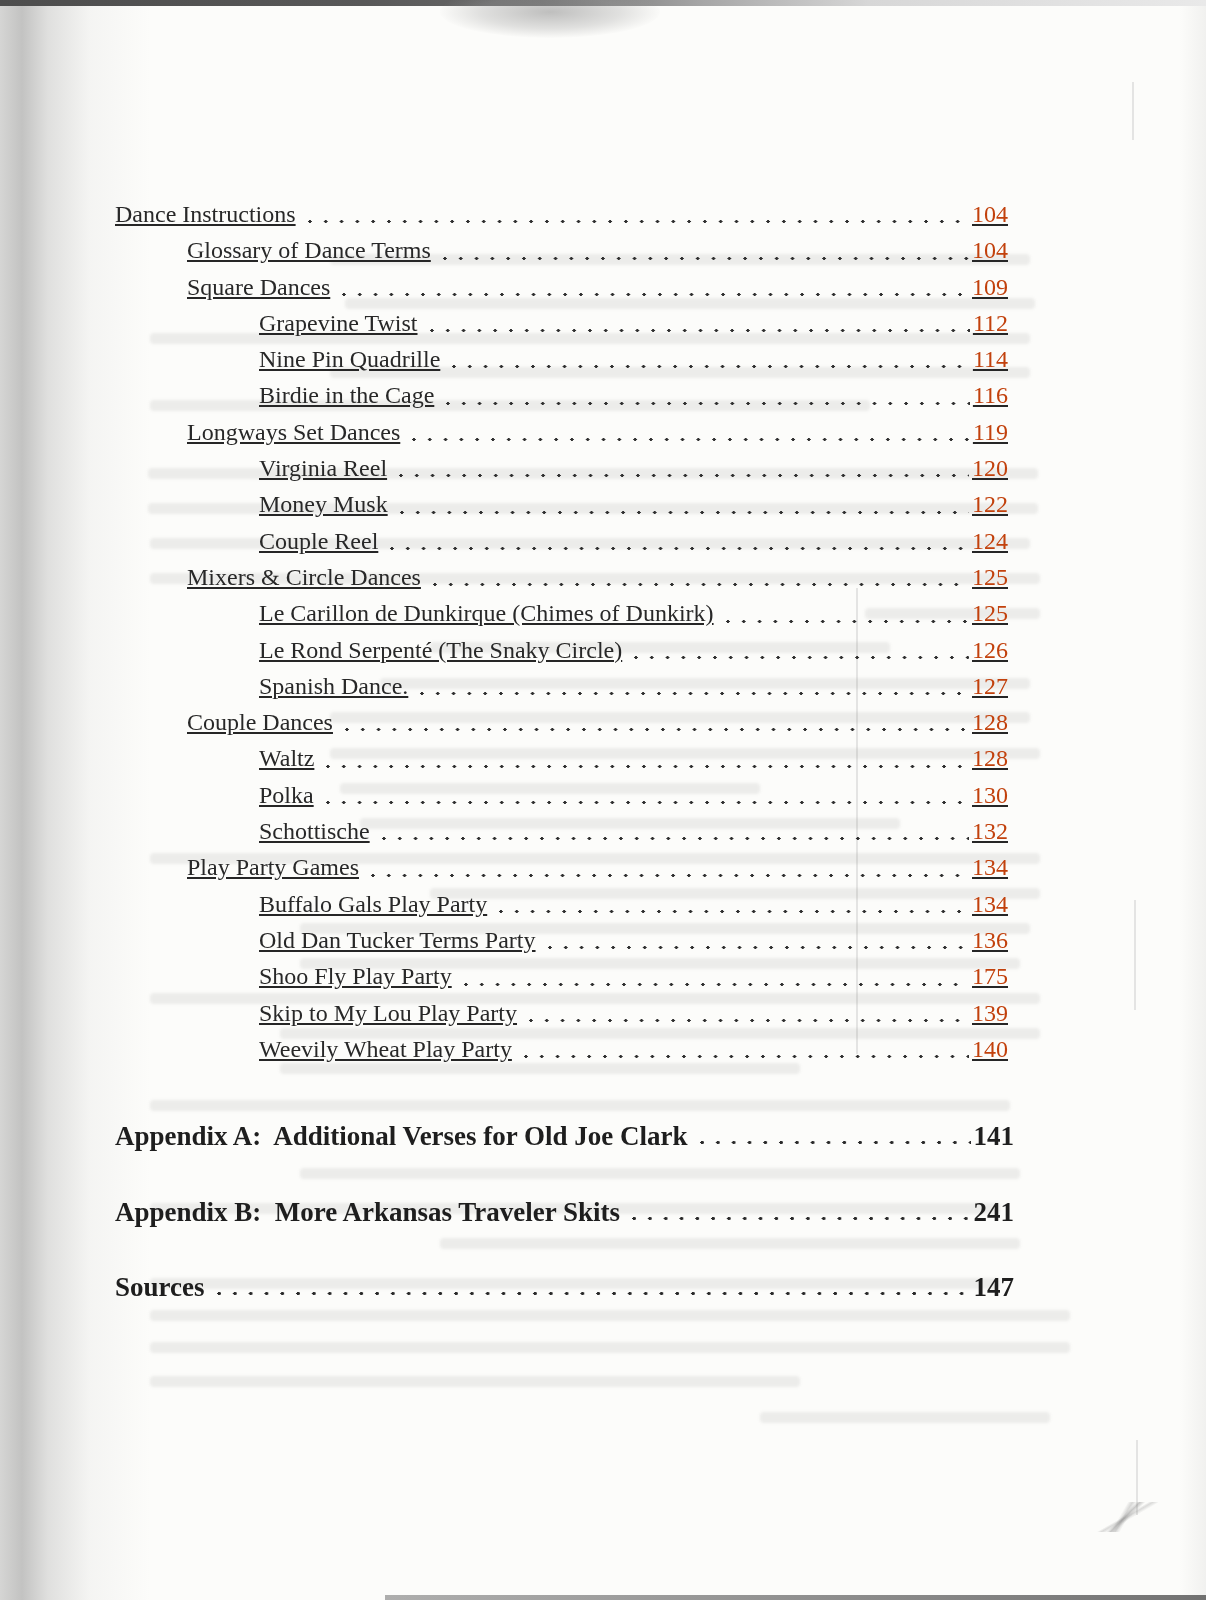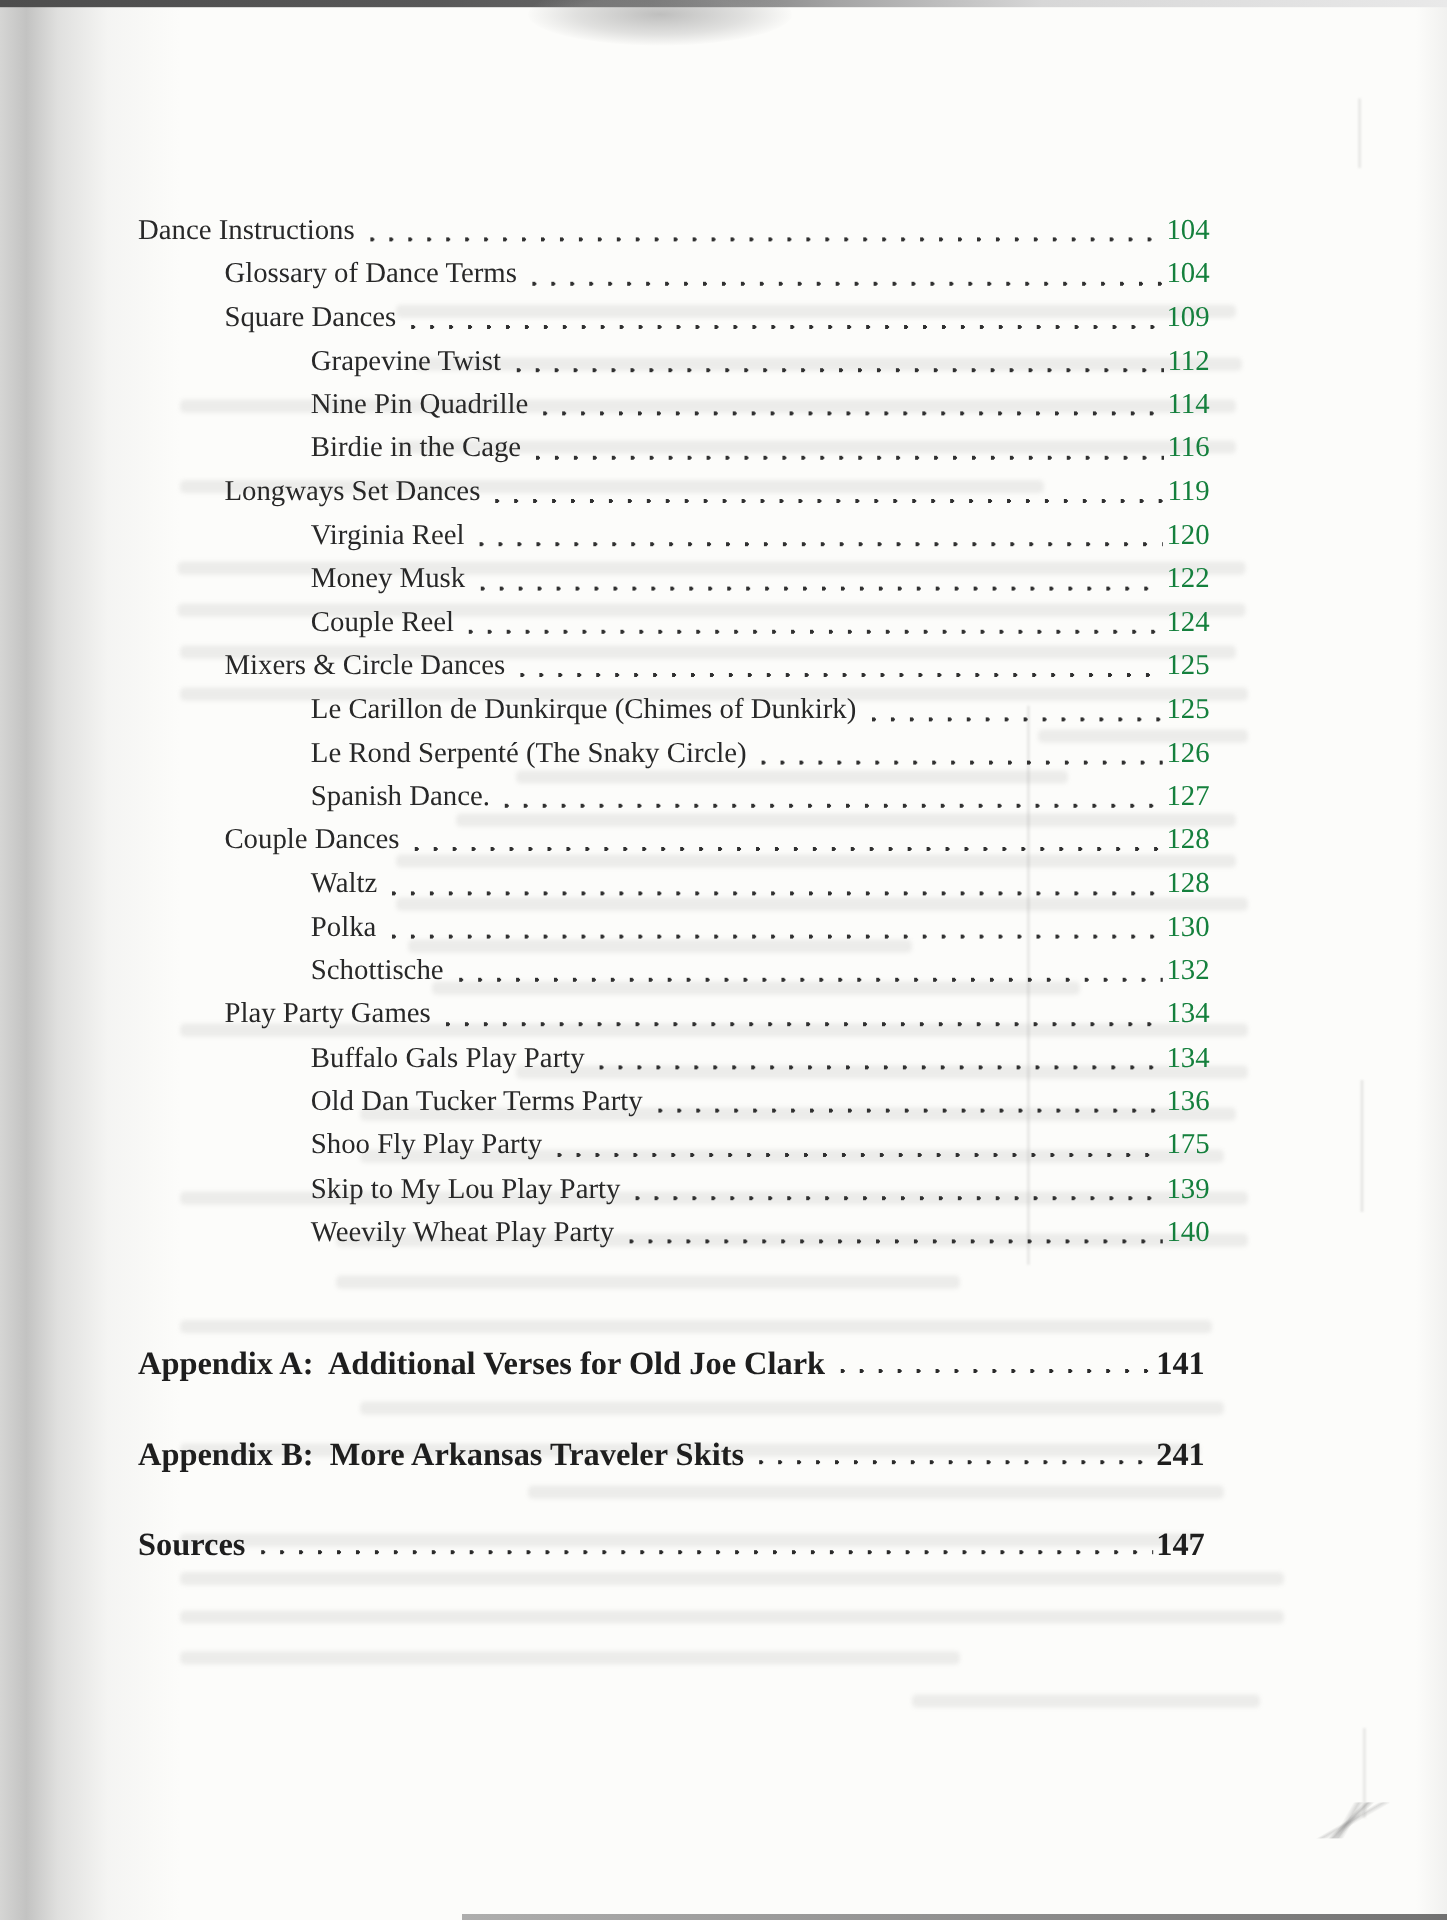--- a/index.html
+++ b/index.html
@@ -43,38 +43,39 @@
   .bleed-layer{position:absolute;inset:0;pointer-events:none;}
   .bleed-bar{
     position:absolute;height:11px;border-radius:4px;
     background:rgba(105,105,105,.105);filter:blur(1.6px);
   }
   .bleed-vline{
     position:absolute;width:2px;background:rgba(110,110,110,.17);filter:blur(.7px);
   }
   
   .toc{
-    position:absolute;left:115px;top:174px;right:198px;
+    position:absolute;left:115px;top:196px;right:198px;
     font-size:24px;
+    text-decoration:underline;
   }
   .toc-row{display:flex;height:36.3px;}
   .toc-row.lvl1{padding-left:72px;}
   .toc-row.lvl2{padding-left:144px;text-align:right;}
   .lbl{white-space:pre;line-height:36.6px;color:#282828;}
-  .pg{line-height:36.6px;color:#15803d;}
+  .pg{line-height:36.6px;color:#c2410c;}
   .leader{
     flex:1;margin:0 3px 0 7px;
     background-image:radial-gradient(circle 1.7px at 3px 2.5px,#303030 96%,transparent);
     background-size:15.8px 5px;
     background-repeat:repeat-x;
     background-position:left 4px bottom 8px;
   }
   
   .backmatter{
-    position:absolute;left:115px;top:1120px;right:202px;
+    position:absolute;left:115px;top:1120px;right:192px;
     font-size:27px;font-weight:bold;
   }
   .bm-row{display:flex;height:32px;margin-bottom:43.5px;}
   .bm-row .lbl,.bm-row .pg{line-height:32px;color:#1e1e1e;}
   .bm-row .leader{
     background-image:radial-gradient(circle 1.8px at 3px 2.5px,#2a2a2a 96%,transparent);
     background-position:left 4px bottom 7px;
   }
 </style>
 </head>

